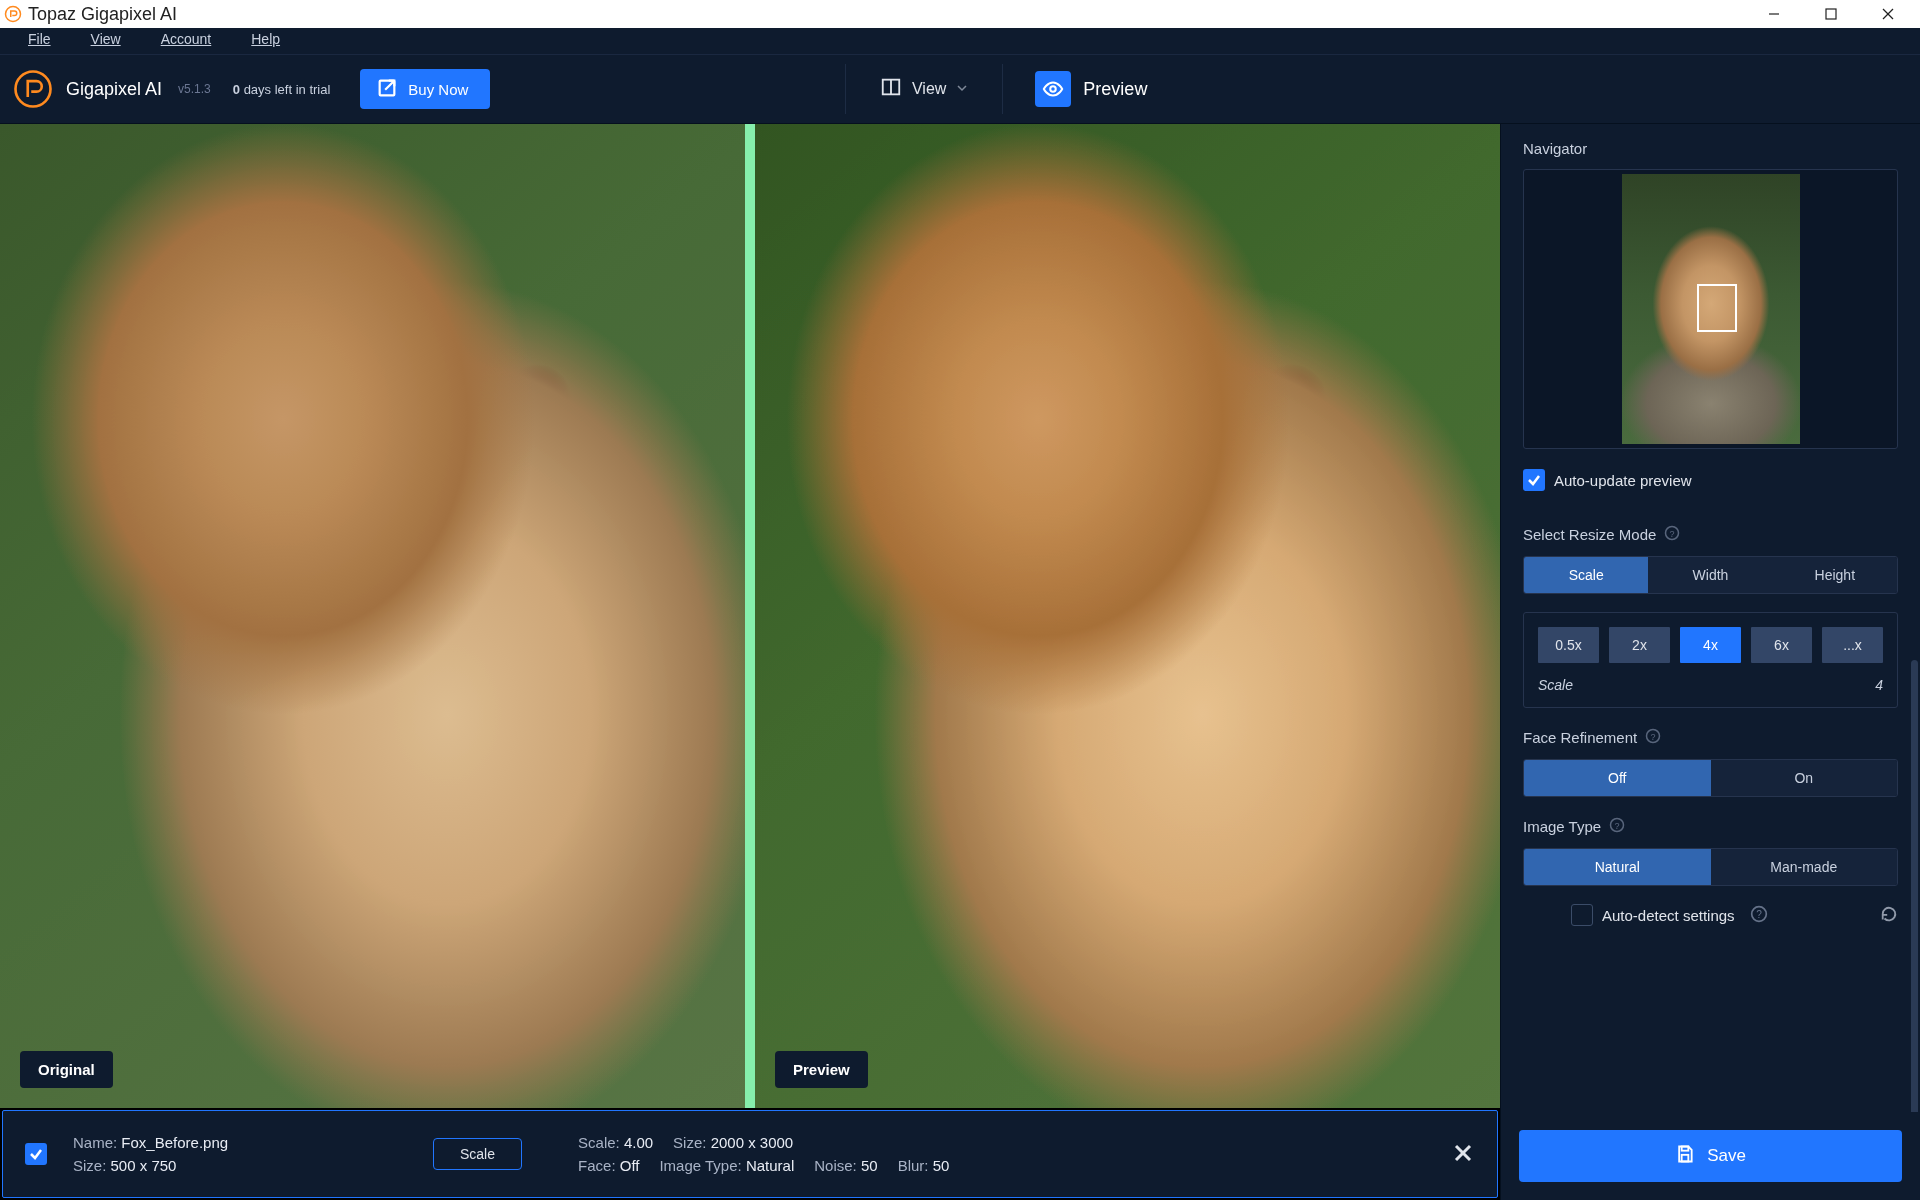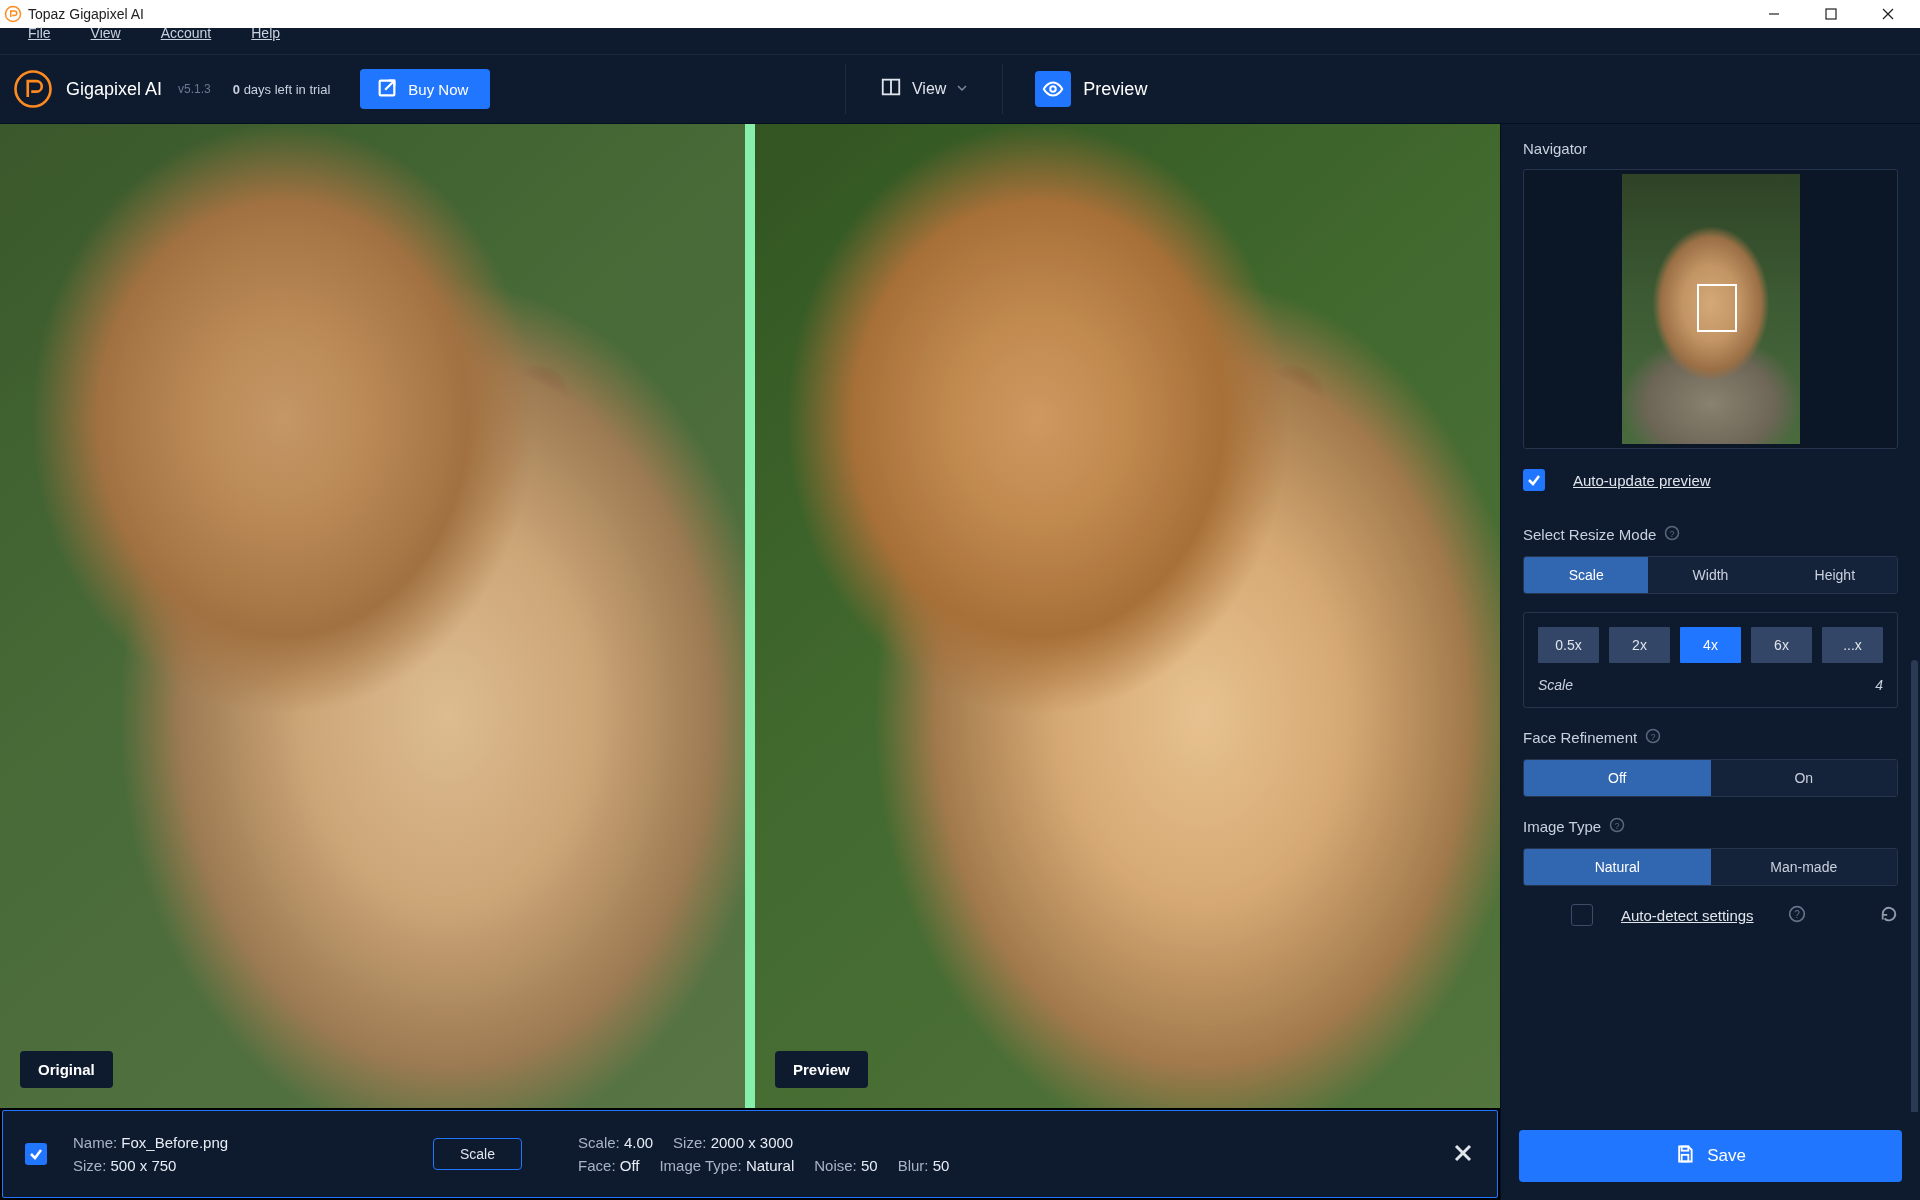--- a/index.html
+++ b/index.html
@@ -2,27 +2,27 @@
 <html><head>
 <meta charset="utf-8">
 <style>
 * { margin:0; padding:0; box-sizing:border-box; font-family:-apple-system,BlinkMacSystemFont,"Segoe UI",Arial,sans-serif; }
 body { background:#fff; width:1920px; height:1200px; overflow:hidden; font-size:15px; color:#e0e4eb; }
 
 
 .titlebar { height:28px; background:#fff; display:flex; align-items:center; padding:0 4px; justify-content:space-between; color:#222; }
 .titlebar .left { display:flex; align-items:center; gap:6px; }
 .titlebar .wlogo { width:18px; height:18px; }
-.titlebar .wtitle { font-size:14px; }
+.titlebar .wtitle { font-size:18px; }
 .titlebar .winbtns { display:flex; }
 .titlebar .wb { width:57px; height:28px; display:flex; align-items:center; justify-content:center; cursor:default; }
 .titlebar .wb svg{ width:14px; height:14px; }
 
 
-.menubar { height:26px; background:#0e1b2e; display:flex; align-items:flex-end; padding:10px 8px; gap:0; }
+.menubar { height:26px; background:#0e1b2e; display:flex; align-items:flex-start; padding:0 8px; gap:0; }
 .menubar .mitem { color:#c9d1df; font-size:14px; padding:3px 20px; cursor:default; }
 .menubar .mitem .u{ text-decoration:underline; }
 
 
 .header { height:70px; background:#0e1b2e; border-top:1px solid #1a2840; border-bottom:1px solid #05101e; display:flex; align-items:center; padding:0 14px 0 12px; }
 .brand { display:flex; align-items:center; gap:12px; }
 .brand .glogo{ width:42px; height:42px; }
 .brand .name{ color:#fff; font-size:18px; font-weight:500; }
 .brand .ver{ color:#6b7793; font-size:12px; margin-left:4px; }
 .brand .trial{ color:#c9d1df; font-size:13px; margin-left:10px; }
@@ -83,21 +83,21 @@
 .sect .hlabel{ color:#c9d1df; font-size:15px; margin-bottom:12px; display:flex; align-items:center; gap:8px; }
 .hlabel svg{ width:16px; height:16px; opacity:.6; }
 .navbox{ border:1px solid #26344e; border-radius:3px; height:280px; display:flex; align-items:center; justify-content:center; background:#0b1627; }
 .navthumb{ width:178px; height:270px; background:
   radial-gradient(ellipse 40% 35% at 50% 48%, #d4a877 0%, #c39565 40%, #9a6f45 70%, transparent 82%),
   radial-gradient(ellipse 60% 30% at 50% 85%, #8a8270 0%, #6d6556 60%, transparent 85%),
   linear-gradient(180deg,#2f4326 0%, #3c5a33 45%, #4a6b3e 100%);
   position:relative; }
 .navthumb .vrect{ position:absolute; left:75px; top:110px; width:40px; height:48px; border:2px solid #fff; }
 
-.chkrow{ display:flex; align-items:center; gap:28px; padding:16px 22px 18px 22px;text-decoration:underline; }
+.chkrow{ display:flex; align-items:center; gap:9px; padding:16px 22px 18px 22px; }
 .chkrow .cb{ width:22px; height:22px; border-radius:3px; background:#2176ff; display:flex; align-items:center; justify-content:center; }
 .chkrow .cb.off{ background:transparent; border:1px solid #3b4c68; }
 .chkrow .cb svg{ width:14px; height:14px; }
 .chkrow .lbl{ color:#e0e4eb; font-size:15px; }
 
 .seg3{ display:flex; border:1px solid #26344e; border-radius:3px; overflow:hidden; }
 .seg3 .seg{ flex:1; text-align:center; padding:10px 0; font-size:14px; color:#c9d1df; cursor:pointer; background:#15233a; }
 .seg3 .seg.active{ background:#3166b0; color:#fff; }
 .seg3.two .seg{ flex:1; }
 

